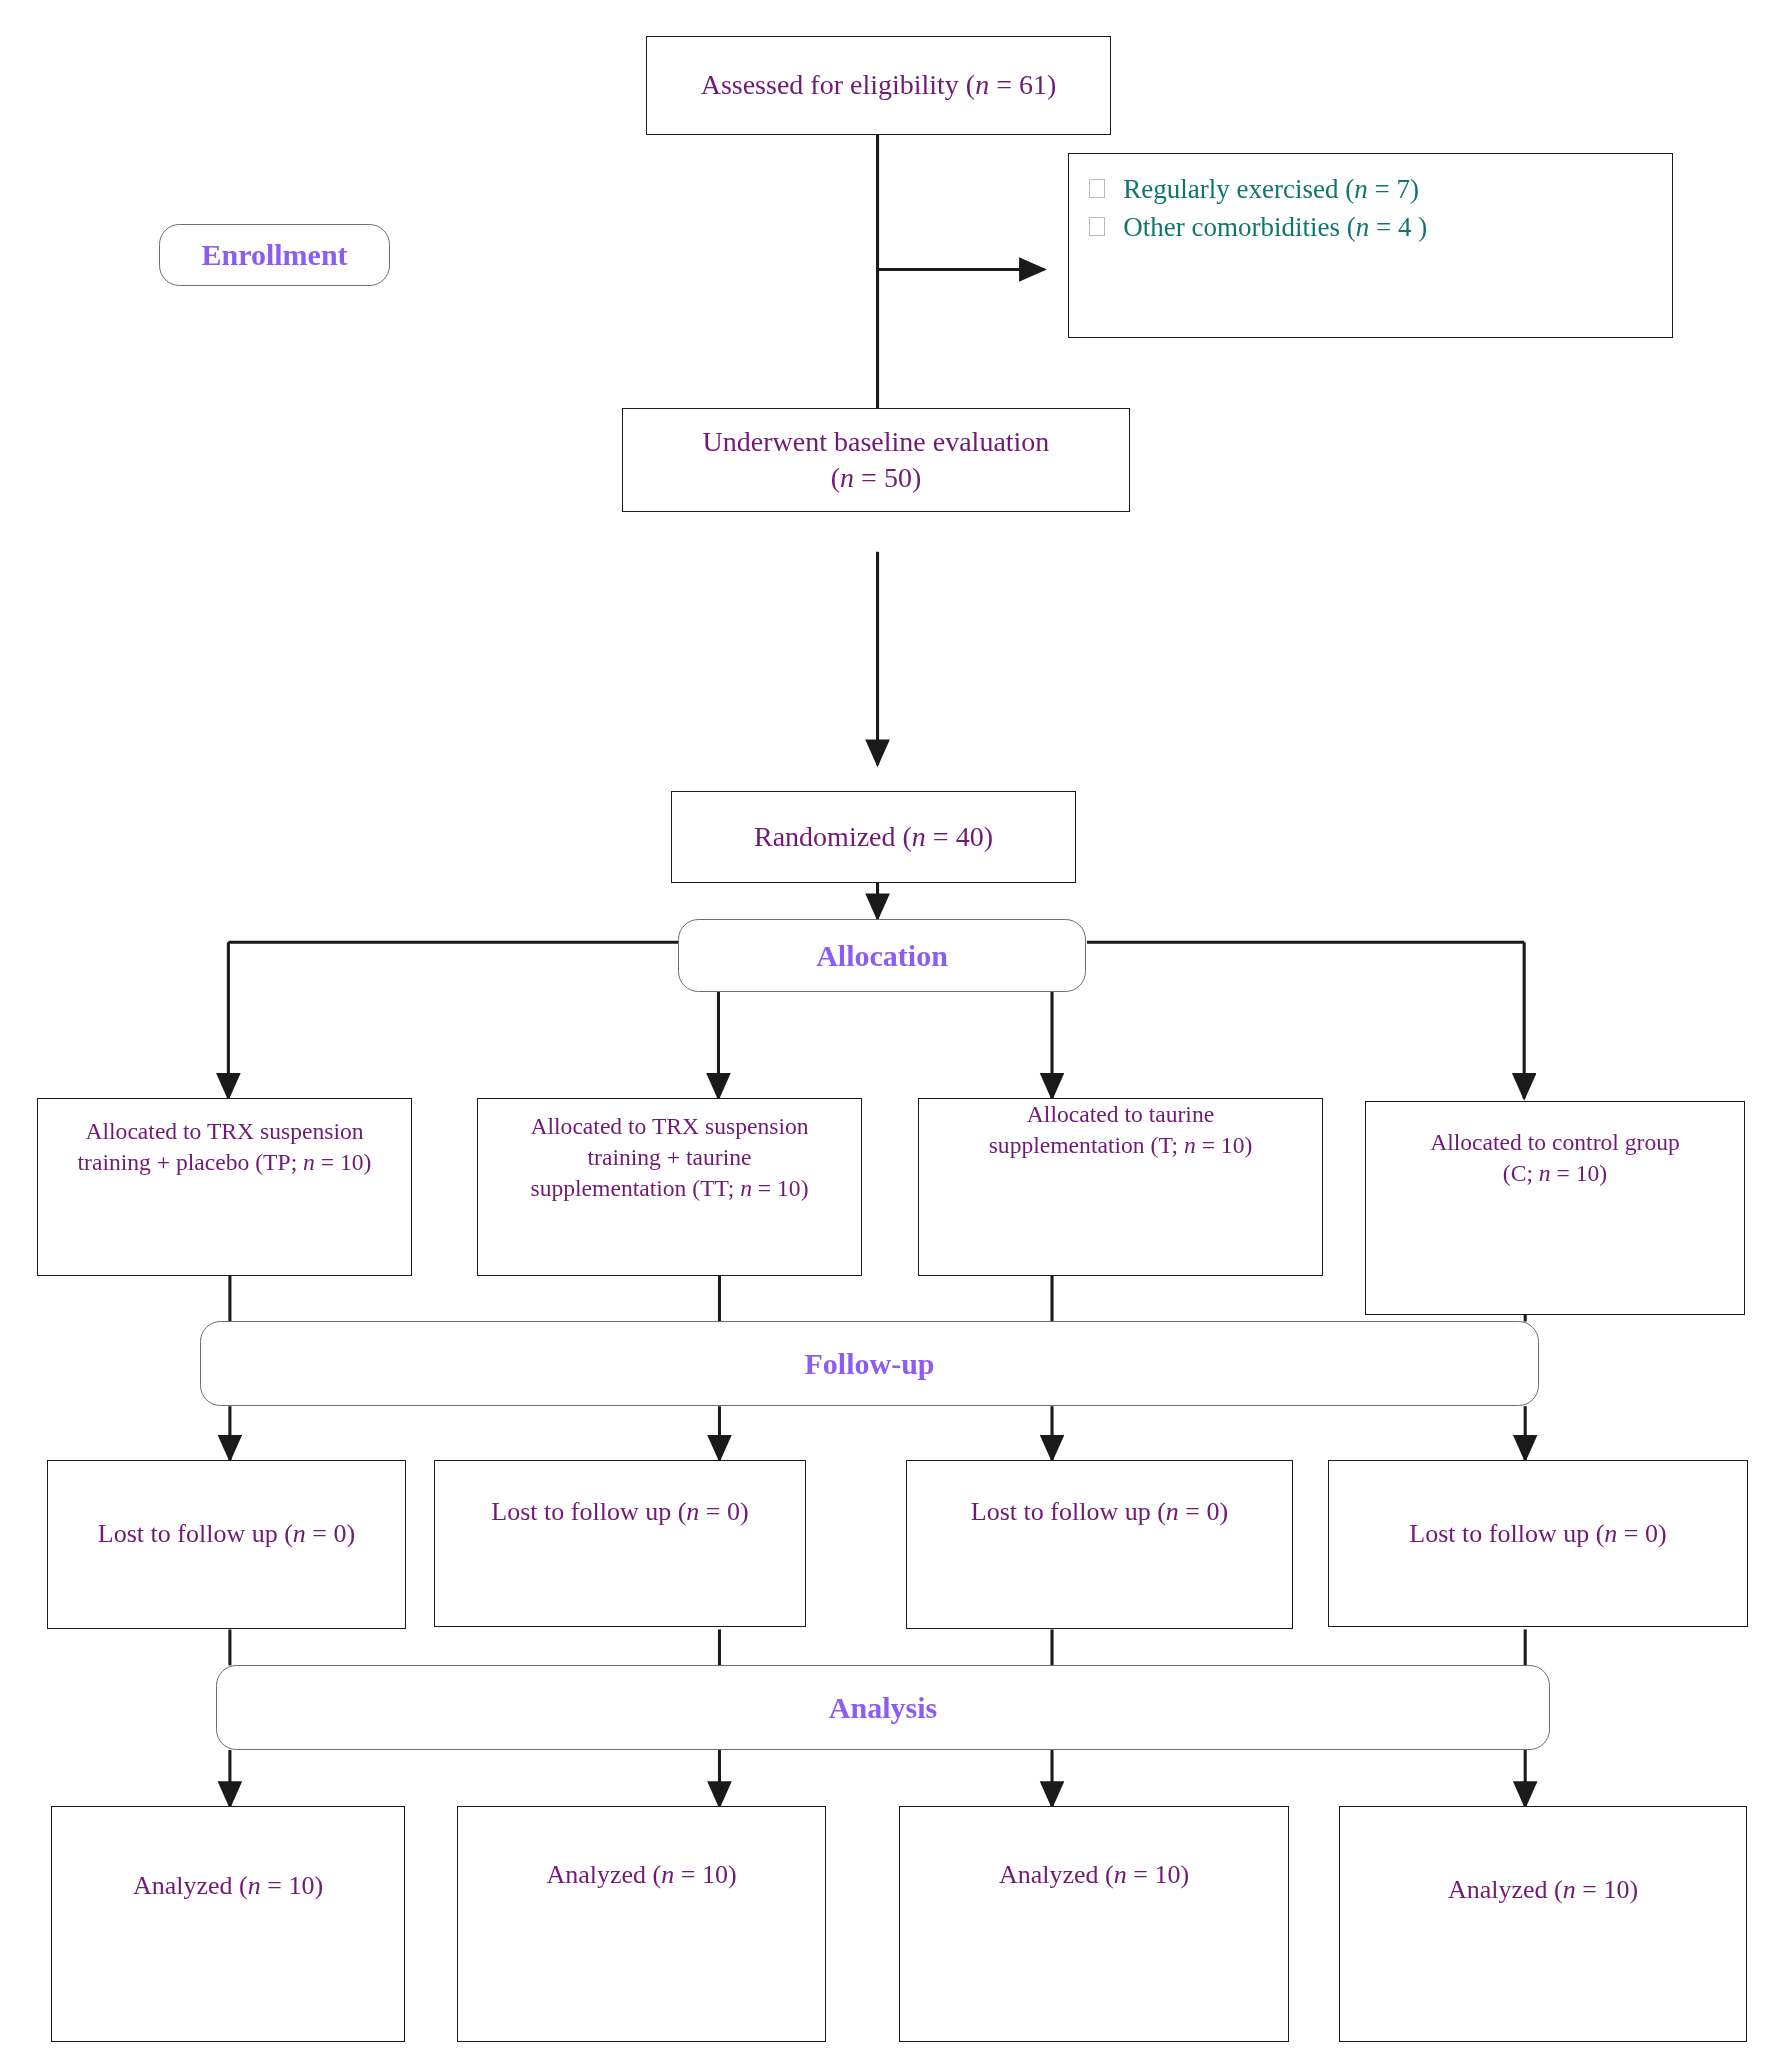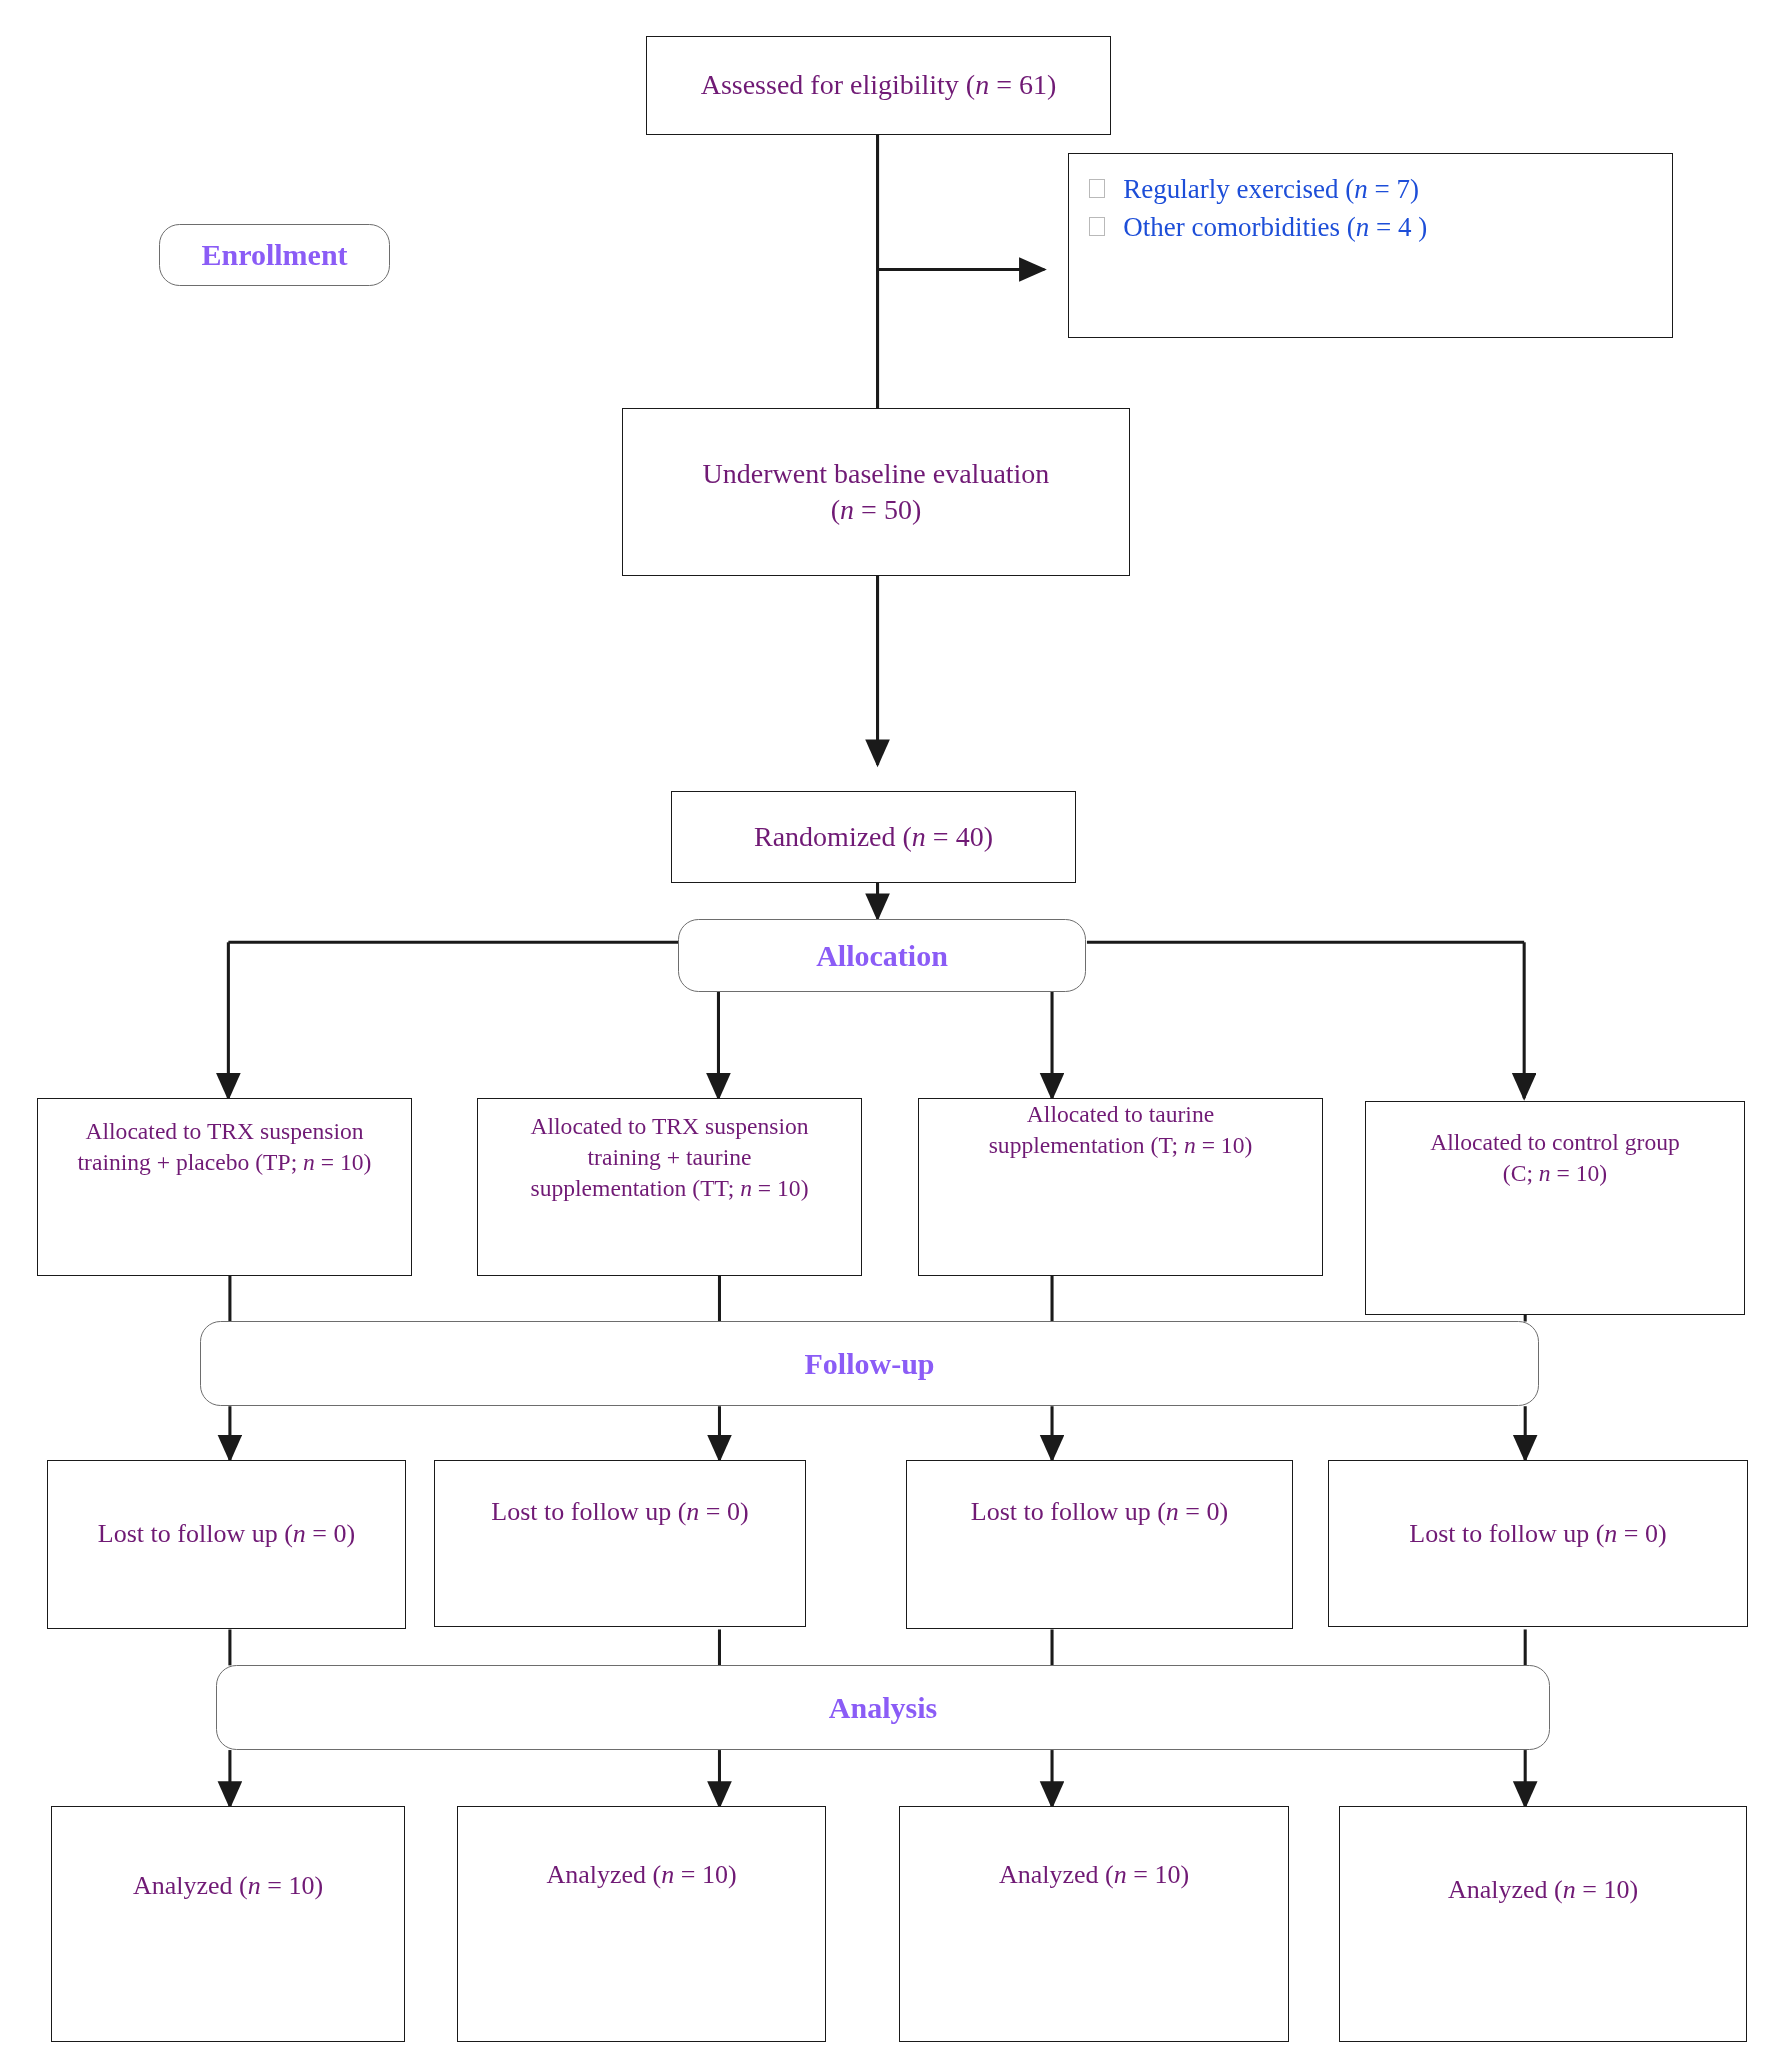--- a/index.html
+++ b/index.html
@@ -23,21 +23,21 @@
 
   .f54{font-size:28px;}
   .f50{font-size:26px;}
   .f46{font-size:23.6px;}
   .f58b{font-size:30px;}
 
   .excl{position:absolute;box-sizing:border-box;background:#fff;border:1.5px solid #1a1a1a;
         padding:13.3px 0 0 17.4px;}
   .excl .hd{font-size:27px;color:#111;line-height:1.28;}
   .excl ul{list-style:none;margin:5.1px 0 0 0;padding:0;}
-  .excl li{display:flex;align-items:flex-start;font-size:27px;color:#1d4ed8;line-height:1.30;margin-top:3px;}
+  .excl li{display:flex;align-items:flex-start;font-size:27px;color:#0f766e;line-height:1.30;margin-top:3px;}
   .bsq{display:inline-block;width:13.3px;height:17.4px;border:1px solid #b9b9b9;
        margin:6.2px 18.5px 0 3.1px;flex:0 0 auto;background:#fff;}
   .ital{font-style:italic;}
 </style>
 </head>
 <body>
 
 <div id="stage">
 
   <svg id="wires" viewBox="0 0 3488 4006" width="1790" height="2056">
@@ -102,21 +102,21 @@
         <span class="bsq"></span>
         <span><span>Other comorbidities (</span><span class="ital">n</span><span> = 4 )</span></span>
       </li>
     </ul>
   </div>
 
   <div class="stage-label" style="left:159px;top:224px;width:231px;height:62px;">
     <div class="txt f58b">Enrollment</div>
   </div>
 
-  <div class="box vc" style="left:622px;top:408px;width:508px;height:168px;">
+  <div class="box vc" style="left:622px;top:408px;width:508px;height:104px;">
     <div class="txt f54">
       <span>Underwent baseline evaluation</span><br>
       <span>(</span><span class="ital">n</span><span> = 50)</span>
     </div>
   </div>
 
   <div class="box vc" style="left:671px;top:748px;width:405px;height:92px;margin-top:43px;">
     <div class="txt f54">
       <span>Randomized (</span><span class="ital">n</span><span> = 40)</span>
     </div>

